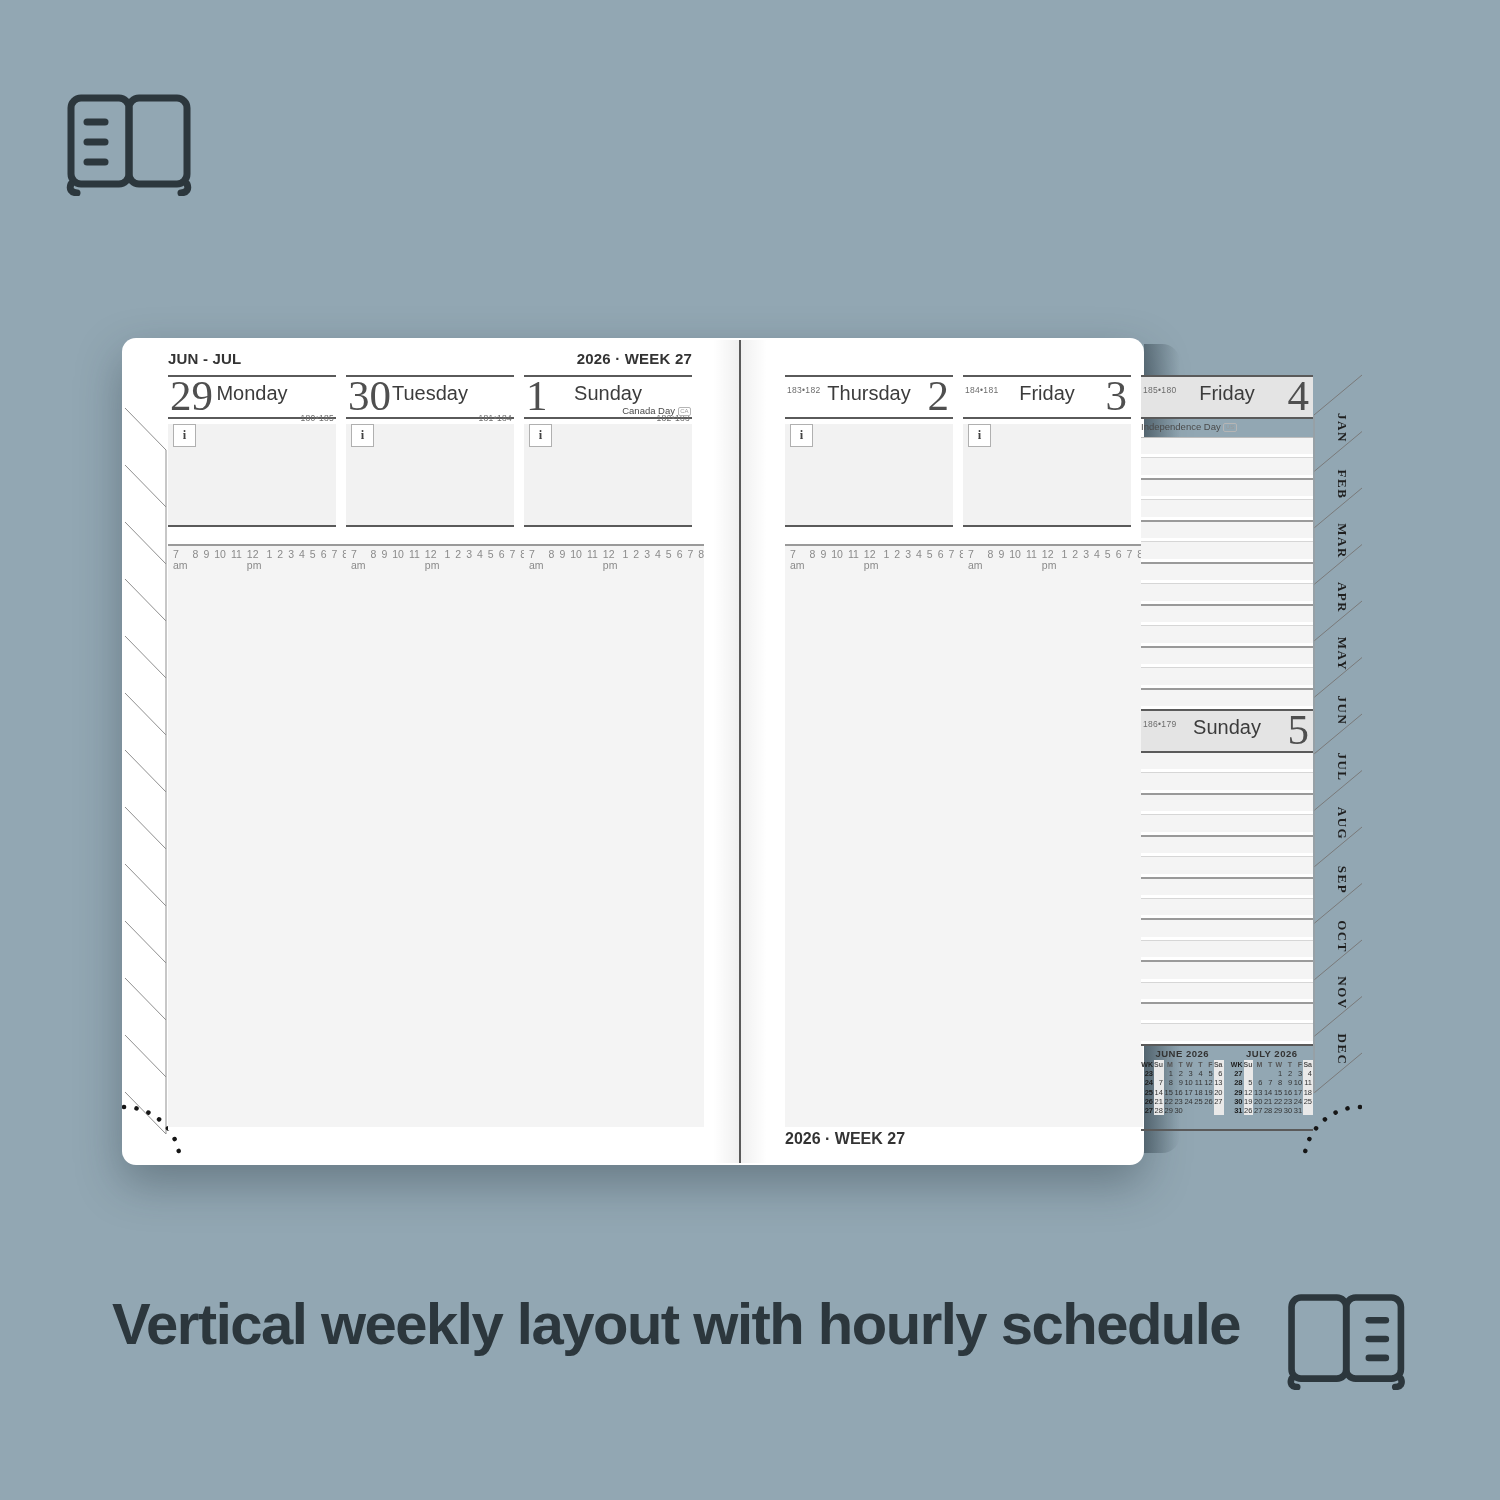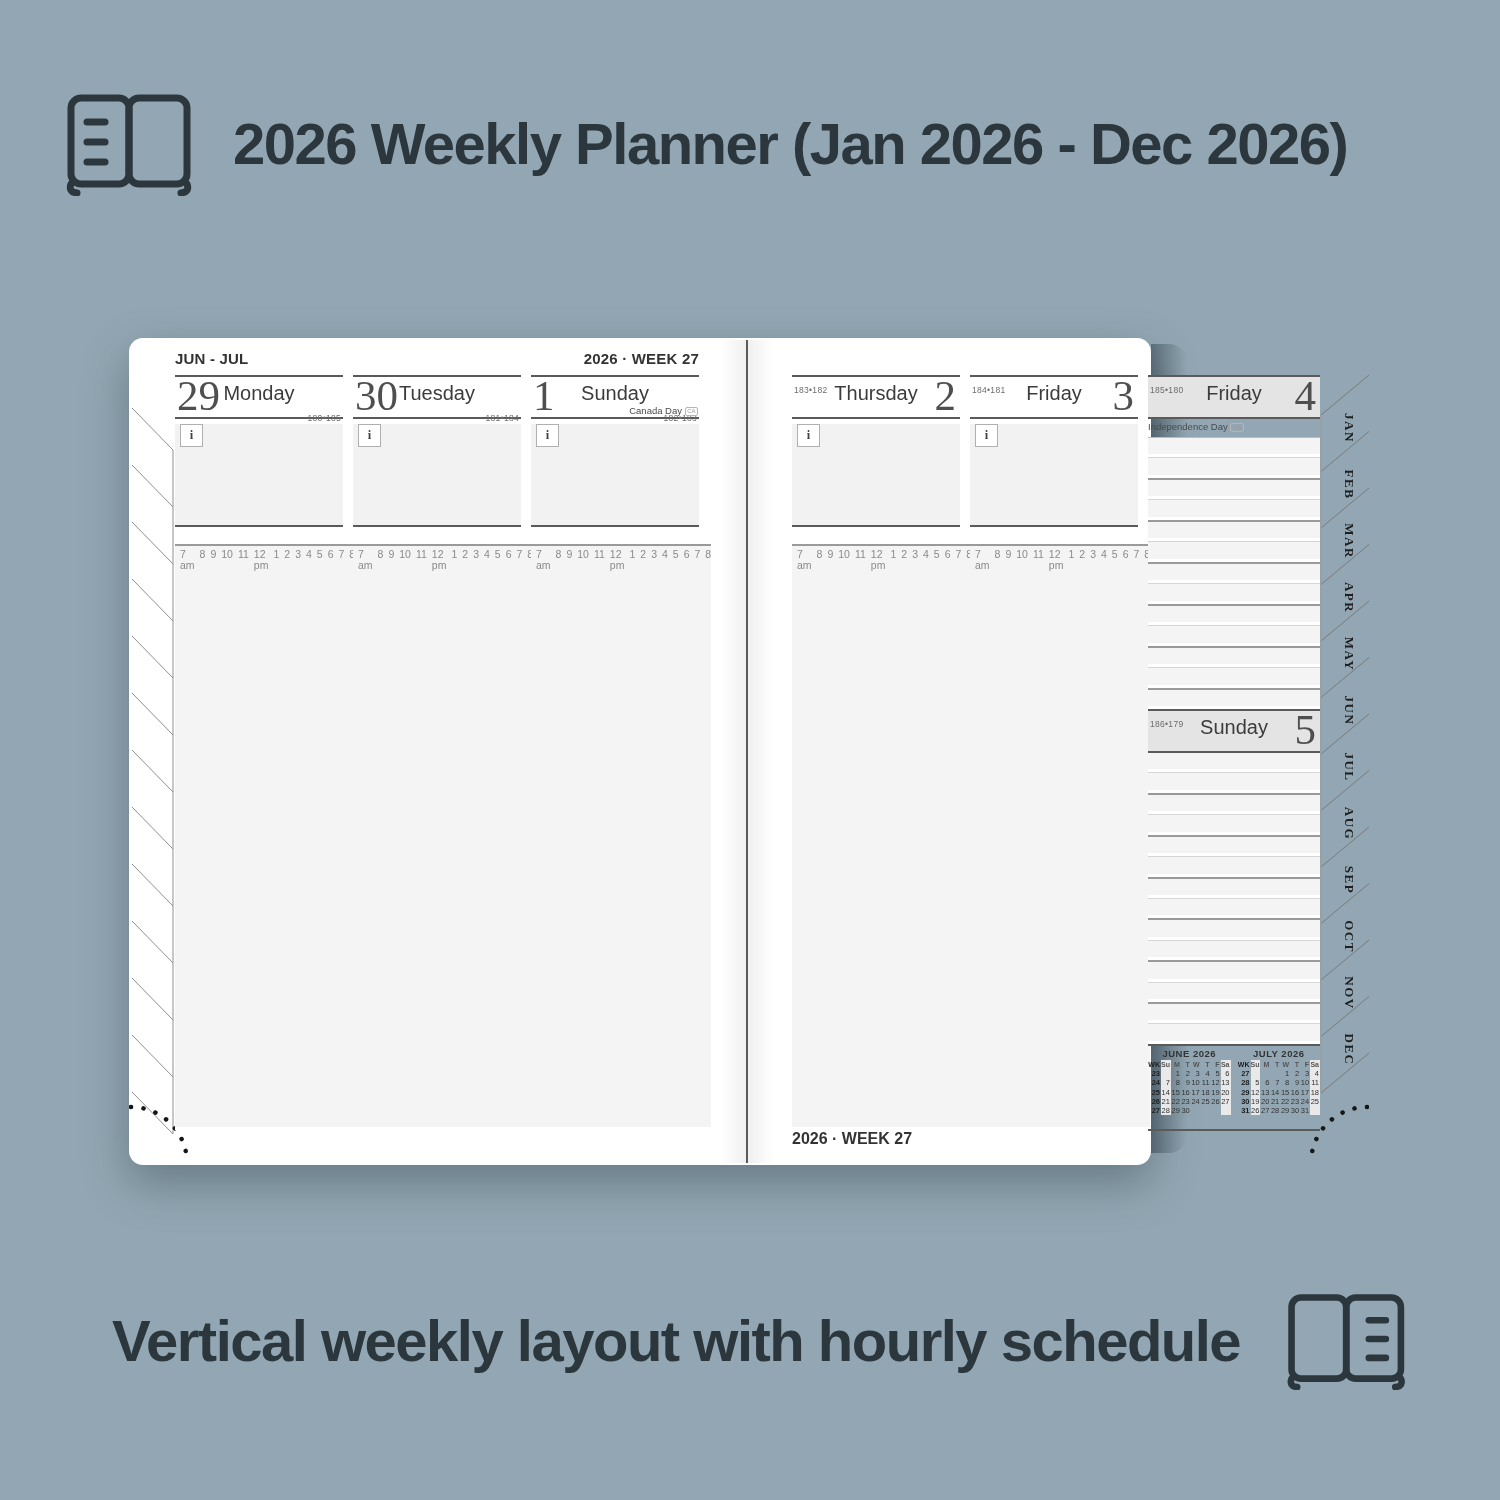--- a/index.html
+++ b/index.html
@@ -1,25 +1,25 @@
 <!DOCTYPE html>
 <html><head>
 <meta charset="utf-8">
 <style>
   html,body{margin:0;padding:0;}
   body{width:1500px;height:1500px;position:relative;background:#92a7b3;font-family:"Liberation Sans",sans-serif;overflow:hidden;}
 
   
   .banner-top{position:absolute;left:63px;top:90px;display:flex;align-items:center;gap:30px;}
-  .banner-bottom{position:absolute;left:112px;top:1290px;display:flex;align-items:center;gap:44px;}
+  .banner-bottom{position:absolute;left:112px;top:1290px;display:flex;gap:44px;}
   .banner-text{font-size:58px;font-weight:700;letter-spacing:-1.5px;color:#2c373d;white-space:nowrap;}
   .book-glyph{flex:0 0 auto;}
 
   
-  .book{position:absolute;left:129px;top:338px;width:1022px;height:827px;background:#ffffff;border-radius:14px;
+  .book{position:absolute;left:122px;top:338px;width:1022px;height:827px;background:#ffffff;border-radius:14px;
         box-shadow:0 18px 45px rgba(25,40,50,.35);}
   .edge-shadow{position:absolute;right:-36px;top:6px;bottom:12px;width:36px;
         background:linear-gradient(to right, rgba(42,58,68,.5), rgba(42,58,68,0));
         border-radius:0 18px 18px 0;}
   .spine{position:absolute;left:617px;top:2px;bottom:2px;width:2px;background:#5a5a5a;}
   .spine-soft-l{position:absolute;left:591px;top:2px;bottom:2px;width:26px;background:linear-gradient(to right, rgba(0,0,0,0), rgba(0,0,0,.06));}
   .spine-soft-r{position:absolute;left:619px;top:2px;bottom:2px;width:26px;background:linear-gradient(to right, rgba(0,0,0,.06), rgba(0,0,0,0));}
 
   .deco-svg{position:absolute;left:0;top:0;width:1240px;height:827px;pointer-events:none;}
 
@@ -83,21 +83,20 @@
 <div class="banner-top">
   <svg class="book-glyph" width="140" height="106" viewBox="0 0 140 106" fill="none" stroke="#2c373d" stroke-width="7" stroke-linecap="round" stroke-linejoin="round">
     <rect x="8" y="8" width="58" height="86" rx="10"></rect>
     <rect x="66" y="8" width="58" height="86" rx="10"></rect>
     <path d="M8 94 q -3 8 6 9"></path>
     <path d="M124 94 q 3 8 -6 9"></path>
     <line x1="24" y1="32" x2="42" y2="32"></line>
     <line x1="24" y1="52" x2="42" y2="52"></line>
     <line x1="24" y1="72" x2="42" y2="72"></line>
   </svg>
-  <div class="banner-text">2026 Weekly Planner (Jan 2026 - Dec 2026)</div>
 </div>
 
 <div class="book">
   <div class="edge-shadow"></div>
 
   <svg class="deco-svg" viewBox="0 0 1240 827">
     <g stroke="#8f8f8f" stroke-width="1">
       <line x1="3" y1="70" x2="44" y2="112"></line>
       <line x1="3" y1="127" x2="44" y2="169"></line>
       <line x1="3" y1="184" x2="44" y2="226"></line>

